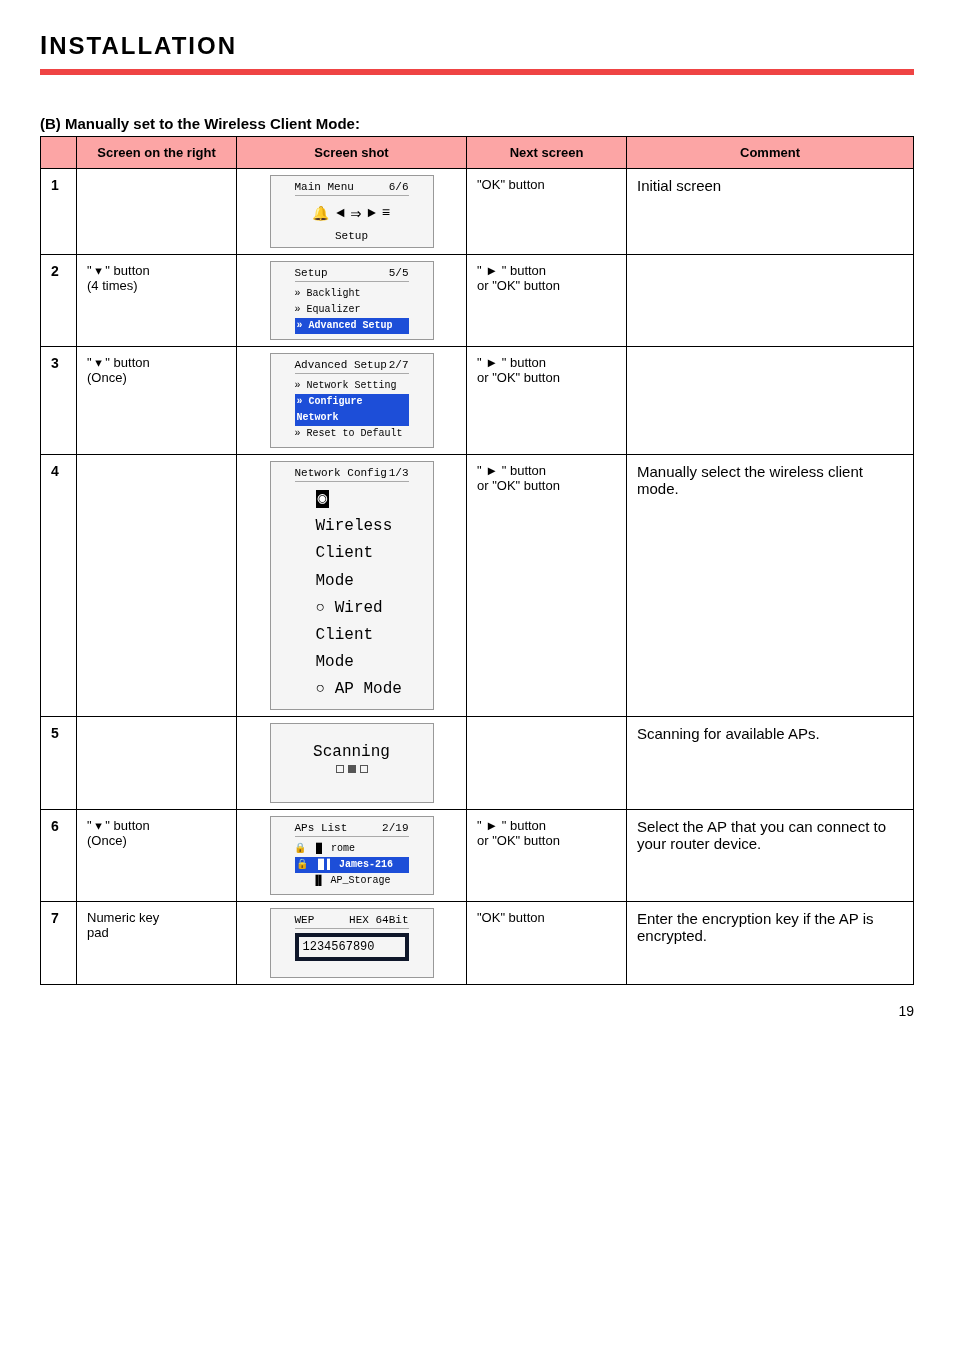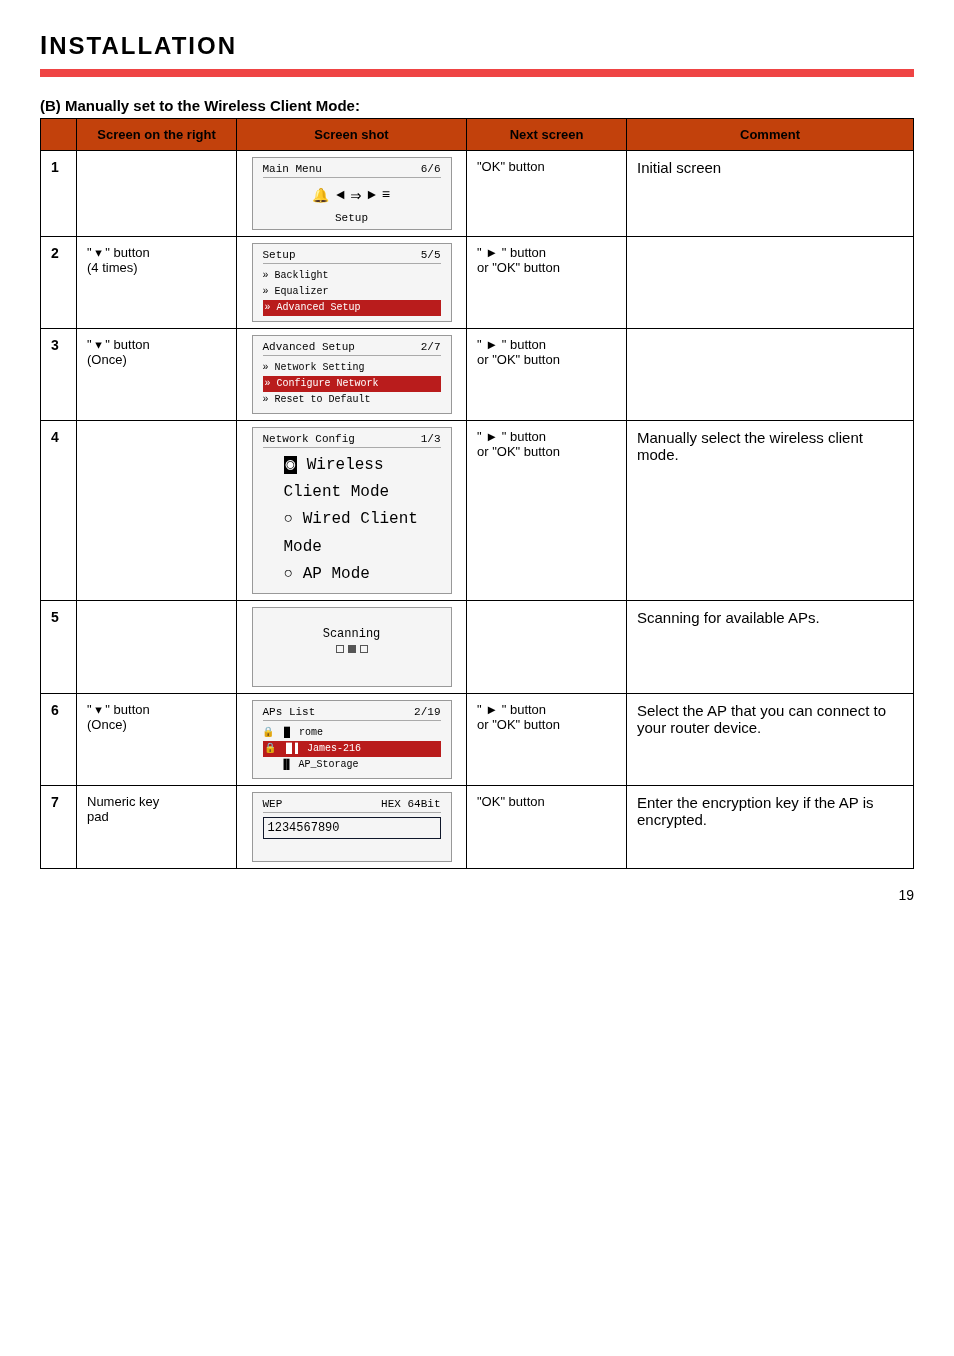--- a/index.html
+++ b/index.html
@@ -10,41 +10,41 @@
       width: 954px;
       min-height: 1356px;
       padding: 30px 40px;
     }
     .page-title {
       font-size: 26px;
       font-weight: bold;
       letter-spacing: 2px;
       text-transform: uppercase;
       font-variant: small-caps;
-      border-bottom: 8px solid #ef4444;
+      border-bottom: 6px solid #ef4444;
       padding-bottom: 8px;
-      margin-bottom: 20px;
+      margin-bottom: 40px;
     }
     .section-heading {
       font-size: 15px;
       font-weight: bold;
       margin-bottom: 4px;
     }
     table {
       width: 100%;
       border-collapse: collapse;
       font-size: 13px;
     }
     th, td {
       border: 1px solid #000;
       padding: 8px 10px;
       vertical-align: top;
     }
     th {
-      background: #c2410c;
+      background: #fca5a5;
       font-weight: bold;
       text-align: center;
     }
     td.row-num {
       text-align: left;
       font-weight: bold;
       font-size: 14px;
       width: 36px;
     }
     td.screen-right {
@@ -63,41 +63,42 @@
     td.comment {
       font-size: 15px;
     }
     
     .ss-box {
       border: 1px solid #999;
       background: #f5f5f5;
       font-family: 'Courier New', monospace;
       font-size: 11px;
       text-align: left;
-      padding: 5px 10px;
+      padding: 5px 24px;
       min-height: 70px;
       display: inline-block;
-      width: 200px;
+      width: 164px;
     }
     .ss-title-row {
       display: flex;
       justify-content: space-between;
       font-size: 11px;
       border-bottom: 1px solid #aaa;
       margin-bottom: 4px;
       padding-bottom: 2px;
     }
     .ss-menu-item {
       font-size: 10px;
       line-height: 1.6;
     }
     .ss-menu-item.selected {
-      background: #b91c1c;
+      background: #1d4ed8;
       color: #fff;
       padding: 0 2px;
+      font-weight: bold;
     }
     .ss-icon-row {
       display: flex;
       align-items: center;
       justify-content: center;
       gap: 6px;
       font-size: 14px;
       margin: 6px 0;
     }
     .ss-center-text {
@@ -106,21 +107,21 @@
       margin-top: 6px;
     }
     .ss-radio {
       font-size: 16px;
       line-height: 1.7;
       margin-left: 21px;
     }
     .ss-scanning {
       text-align: center;
       padding: 14px 0 8px 0;
-      font-size: 12px;
+      font-size: 16px;
     }
     .ss-dots {
       display: flex;
       justify-content: center;
       gap: 4px;
       margin-top: 4px;
     }
     .ss-dot {
       width: 8px;
       height: 8px;
@@ -285,21 +286,21 @@
     <tr>
       <td class="row-num">7</td>
       <td class="screen-right" style="white-space:pre-line;">Numeric  key
 pad</td>
       <td class="screenshot">
         <div class="ss-box">
           <div class="ss-title-row">
             <span>WEP</span>
             <span>HEX 64Bit</span>
           </div>
-          <div style="border:1px solid #0f172a;padding:3px 4px;font-family:'Courier New',monospace;font-size:12px;">
+          <div style="border:4px solid #0f172a;padding:3px 4px;font-family:'Courier New',monospace;font-size:12px;">
             <span>1234567890</span>
           </div>
         </div>
       </td>
       <td class="next-screen">"OK" button</td>
       <td class="comment">Enter the encryption key if the AP is encrypted.</td>
     </tr>
   </tbody>
 </table>
 

